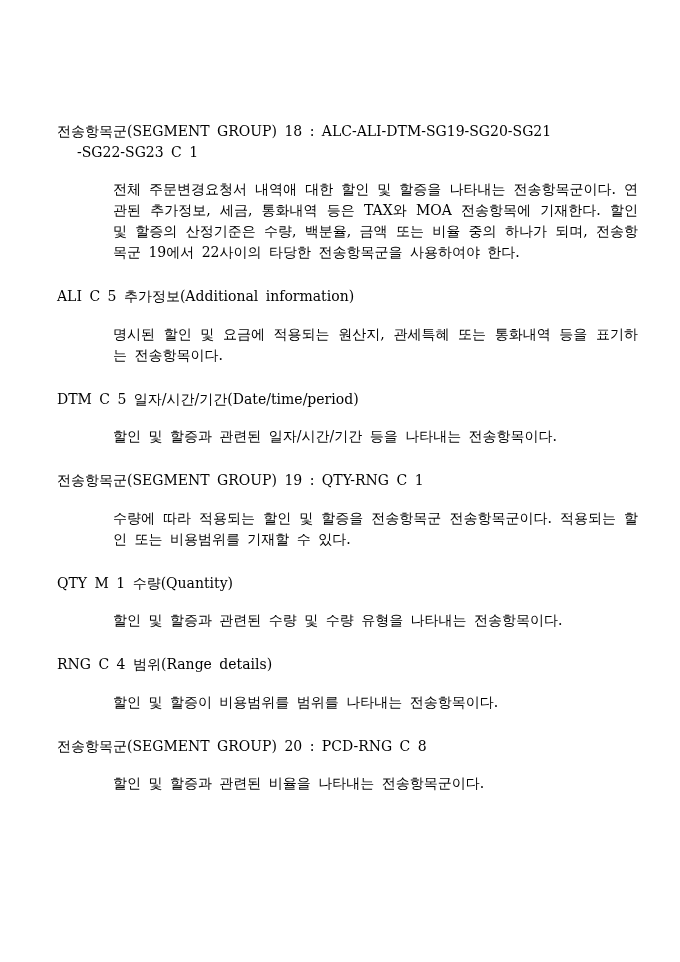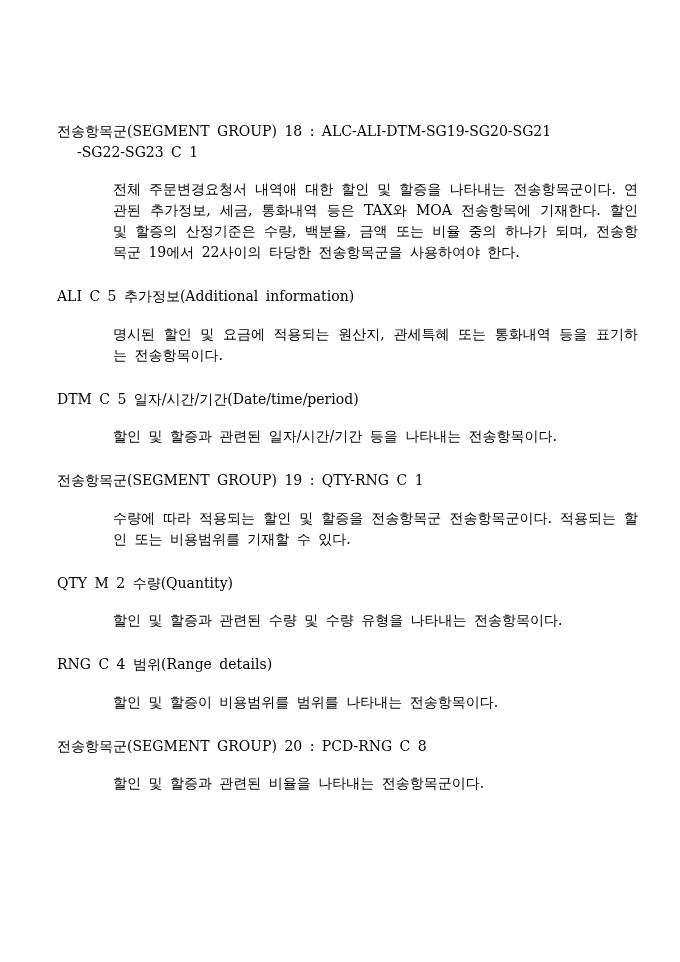--- a/index.html
+++ b/index.html
@@ -72,21 +72,21 @@
 
   <div class="sec">
     <div class="heading-block">
       <div class="heading-line">전송항목군(SEGMENT GROUP) 19 : QTY-RNG C 1</div>
     </div>
     <p class="body-para">수량에 따라 적용되는 할인 및 할증을 전송항목군 전송항목군이다. 적용되는 할인 또는 비용범위를 기재할 수 있다.</p>
   </div>
 
   <div class="sec">
     <div class="heading-block">
-      <div class="heading-line">QTY M 2 수량(Quantity)</div>
+      <div class="heading-line">QTY M 1 수량(Quantity)</div>
     </div>
     <p class="body-para">할인 및 할증과 관련된 수량 및 수량 유형을 나타내는 전송항목이다.</p>
   </div>
 
   <div class="sec">
     <div class="heading-block">
       <div class="heading-line">RNG C 4 범위(Range details)</div>
     </div>
     <p class="body-para">할인 및 할증이 비용범위를 범위를 나타내는 전송항목이다.</p>
   </div>

